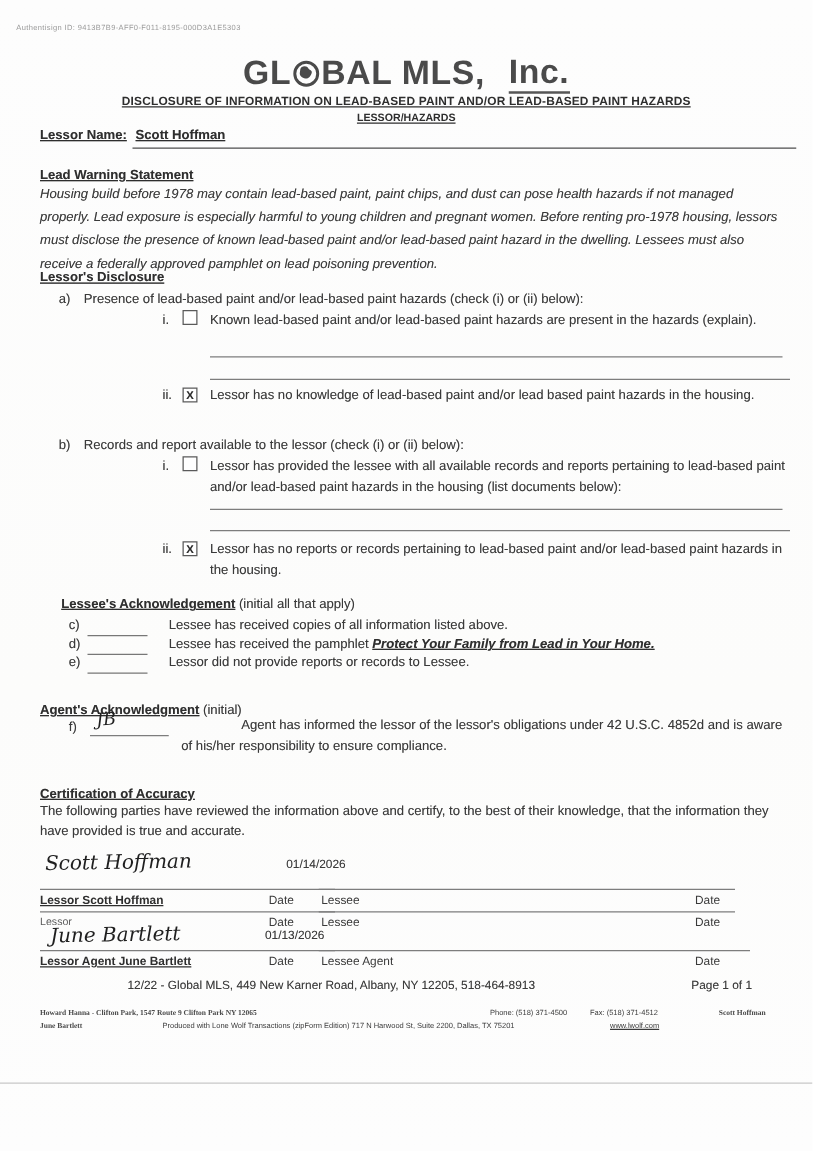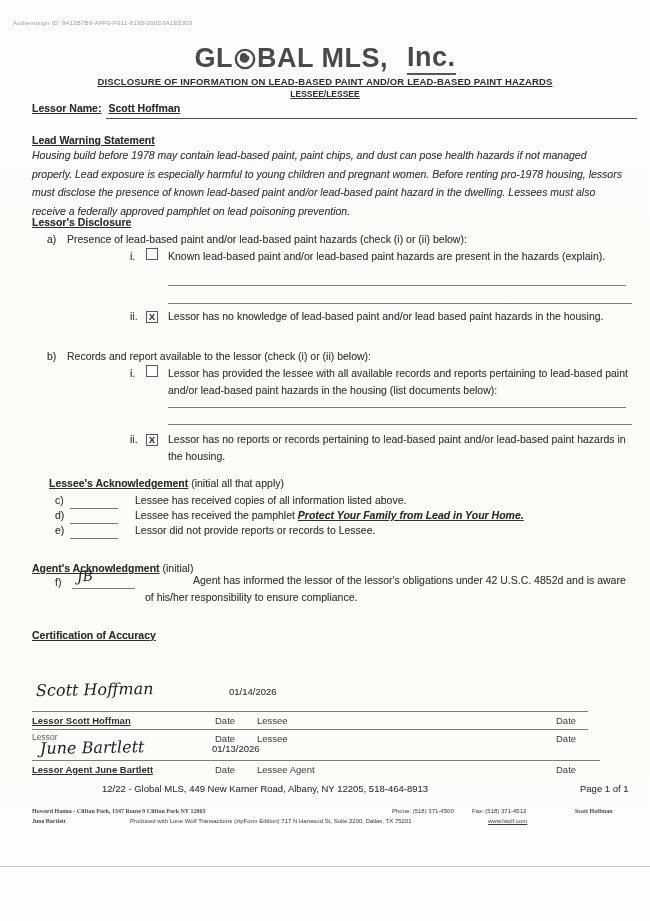--- a/index.html
+++ b/index.html
@@ -102,21 +102,21 @@
   #sig3-script { left:40px; top:62px; font-size:16px; transform:rotate(-1deg); }
   #sig3-line-l { left:32px; top:84px; width:236px; }
   #sig3-lab    { left:32px; top:88px; }
   #sig3-datelab{ left:215px; top:88px; }
   #sig3-line-r { left:255px; top:84px; width:345px; }
   #sig3-rlab   { left:257px; top:88px; }
   #sig3-rdate  { left:556px; top:88px; }
 
   
   #form-line { left:78px; top:783px;margin-left:24px; }
-  #page-num  { left:580px; top:783px; }
+  #page-num  { left:553px; top:783px; }
   #fp-office { left:32px; top:807px; font-weight:bold; color:#4a4a4a; font-family:"Liberation Serif",serif; }
   #fp-phone  { left:392px; top:807px; }
   #fp-fax    { left:472px; top:807px; }
   #fp-client { left:575px; top:807px; font-weight:bold; color:#4a4a4a; font-family:"Liberation Serif",serif; }
   #fp-agent  { left:32px; top:817px; font-weight:bold; color:#4a4a4a; font-family:"Liberation Serif",serif; }
   #fp-produced { left:130px; top:817px; }
   #fp-site   { left:488px; top:817px; text-decoration:underline; color:#3a3a3a; }
   #scan-edge { left:0; top:866px; width:650px; border-top:1px solid #c7c7c7; }
 </style>
 </head>
@@ -132,21 +132,21 @@
       <svg width="22" height="22" viewBox="0 0 24 24">
         <circle cx="12" cy="12" r="10" fill="none" stroke="#4a4a4a" stroke-width="2.6"></circle>
         <path d="M7.5 6.5c2.5-1.8 5.5-1.2 6.3.6.8 1.8 3.6 1.5 3 4s-2.8 5.6-5.6 5-5.3-2.4-4.8-5c.4-2.2.3-3.6 1.1-4.6z" fill="#4a4a4a"></path>
       </svg>
     </span>
     <span>BAL MLS,</span>
     <span class="inc" style="margin-left:18px;">Inc.</span>
   </div>
 
   <div class="abs b" id="doc-title">DISCLOSURE OF INFORMATION ON LEAD-BASED PAINT AND/OR LEAD-BASED PAINT HAZARDS</div>
-  <div class="abs b" id="doc-subtitle">LESSEE/LESSEE</div>
+  <div class="abs b" id="doc-subtitle">LESSOR/HAZARDS</div>
 
   <div class="abs t fieldrow" id="field-lessor">
     <span class="lbl b">Lessor Name:</span>
     <span class="fill"><span class="b">Scott Hoffman</span></span>
   </div>
 
   <div class="abs t b" id="lead-heading">Lead Warning Statement</div>
   <div class="abs t it" id="lead-body">Housing build before 1978 may contain lead-based paint, paint chips, and dust can pose health hazards if not managed properly.  Lead exposure is especially harmful to young children and pregnant women.  Before renting pro-1978 housing, lessors must disclose the presence of known lead-based paint and/or lead-based paint hazard in the dwelling.  Lessees must also receive a federally approved pamphlet on lead poisoning prevention.</div>
 
   <div class="abs t b" id="disc-heading">Lessor's Disclosure</div>
@@ -214,20 +214,21 @@
     <span>(initial)</span>
   </div>
   <div class="abs" id="row-f">
     <span class="abs t" id="f-letter">f)</span>
     <span class="abs hw" id="f-initials">JB</span>
     <span class="abs line" id="f-init-line"></span>
     <div class="abs t" id="f-text">Agent has informed the lessor of the lessor's obligations under 42 U.S.C. 4852d and is aware of his/her responsibility to ensure compliance.</div>
   </div>
 
   <div class="abs t b" id="cert-heading">Certification of Accuracy</div>
+  <div class="abs t" id="cert-body">The following parties have reviewed the information above and certify, to the best of their knowledge, that the information they have provided is true and accurate.</div>
 
   <div class="abs" id="signatures">
     <span class="abs hw" id="sig1-script">Scott Hoffman</span>
     <span class="abs sm" id="sig1-date">01/14/2026</span>
     <span class="abs line" id="sig1-line-l"></span>
     <span class="abs slabel b" id="sig1-lab">Lessor Scott Hoffman</span>
     <span class="abs slabel" id="sig1-datelab">Date</span>
     <span class="abs line" id="sig1-line-r"></span>
     <span class="abs slabel" id="sig1-rlab">Lessee</span>
     <span class="abs slabel" id="sig1-rdate">Date</span>

